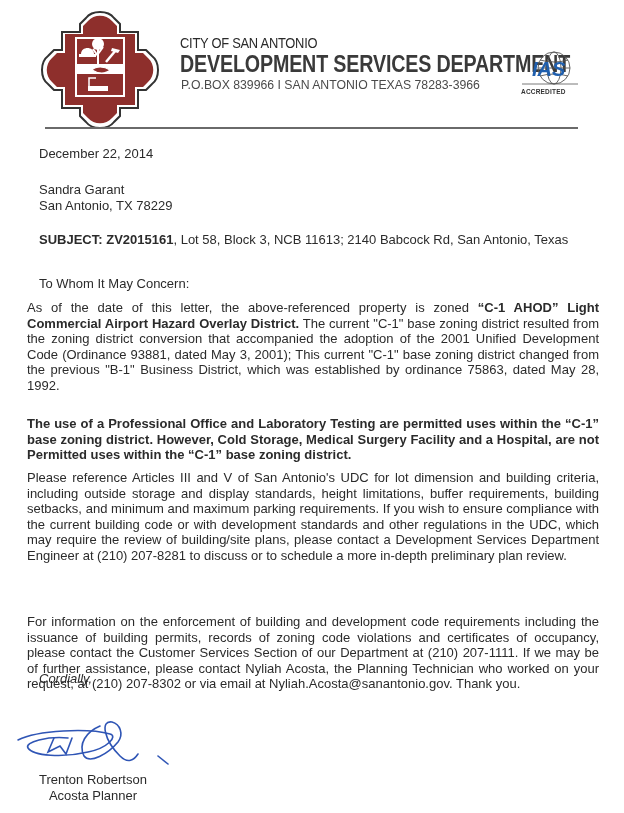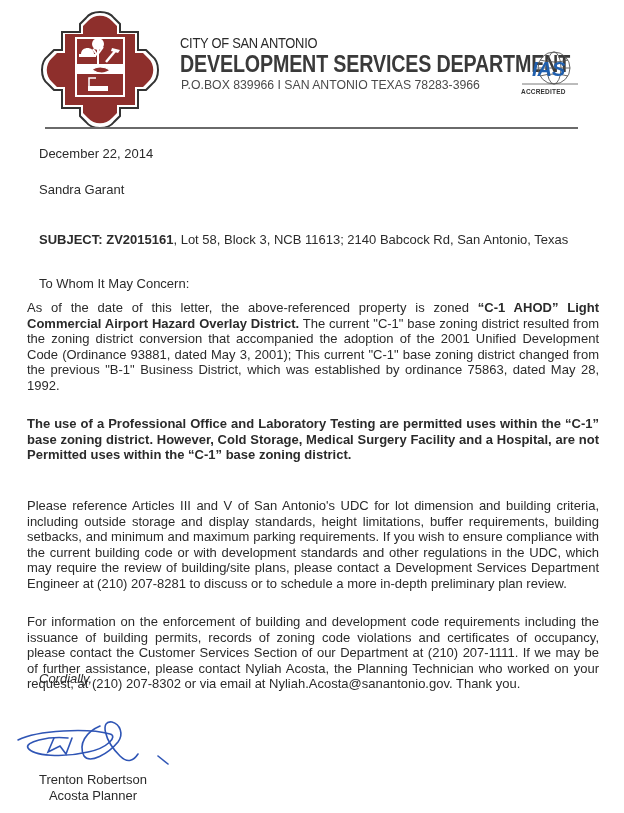--- a/index.html
+++ b/index.html
@@ -35,21 +35,21 @@
   .date { top: 146px; }
   .addr { top: 182px; }
   .subject { top: 232px; white-space: nowrap; }
   .salutation { top: 276px; }
   .para {
     position: absolute; left: 27px; width: 572px; font-size: 13px; line-height: 15.6px;
     text-align: justify; color: #2b2b2b;
   }
   .p1 { top: 300px; }
   .p2 { top: 416px; font-weight: bold; }
-  .p3 { top: 498px; }
+  .p3 { top: 470px; }
   .p4 { top: 614px; }
   .closing { top: 671px; font-style: italic; }
   .sig { position: absolute; left: 8px; top: 718px; width: 170px; height: 52px; }
   .signer { top: 772px; text-align: center; }
   b { font-weight: bold; }
 </style>
 </head>
 <body>
 
 <svg class="logo" viewBox="0 0 128 128">
@@ -96,20 +96,21 @@
   <line x1="4" y1="38" x2="60" y2="38" stroke="#555" stroke-width="0.8"></line>
 </svg>
 <div class="ias-text">ACCREDITED</div>
 
 <div class="rule"></div>
 
 <div class="txt date">December 22, 2014</div>
 
 <div class="txt addr">
   <div>Sandra Garant</div>
+  <div>San Antonio, TX 78229</div>
 </div>
 
 <div class="txt subject"><b>SUBJECT:</b> <b>ZV2015161</b><span>, Lot 58, Block 3, NCB 11613; 2140 Babcock Rd, San Antonio, Texas</span></div>
 
 <div class="txt salutation">To Whom It May Concern:</div>
 
 <div class="para p1"><span>As of the date of this letter, the above-referenced property is zoned </span><b>“C-1 AHOD” Light Commercial Airport Hazard Overlay District.</b><span> The current "C-1" base zoning district resulted from the zoning district conversion that accompanied the adoption of the 2001 Unified Development Code (Ordinance 93881, dated May 3, 2001); This current "C-1" base zoning district changed from the previous "B-1" Business District, which was established by ordinance 75863, dated May 28, 1992.</span></div>
 
 <div class="para p2">The use of a Professional Office and Laboratory Testing are permitted uses within the “C-1” base zoning district. However, Cold Storage, Medical Surgery Facility and a Hospital, are not Permitted uses within the “C-1” base zoning district.</div>
 

